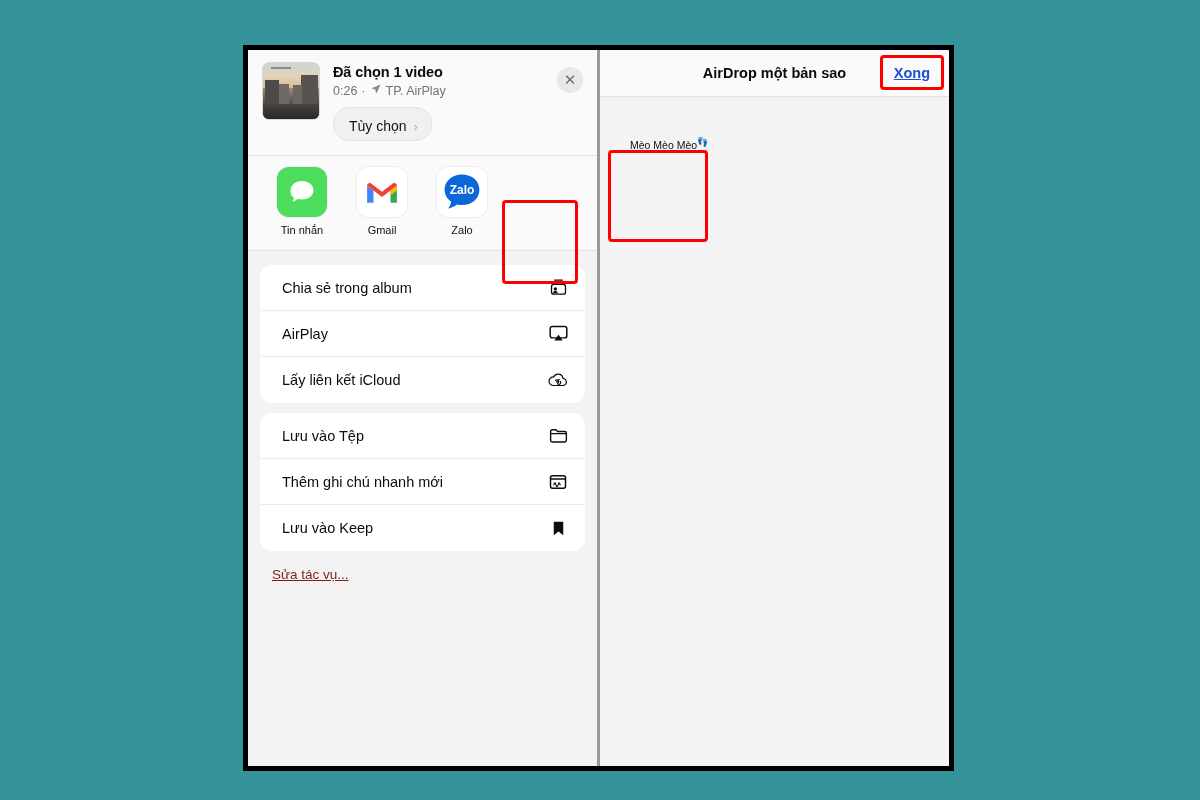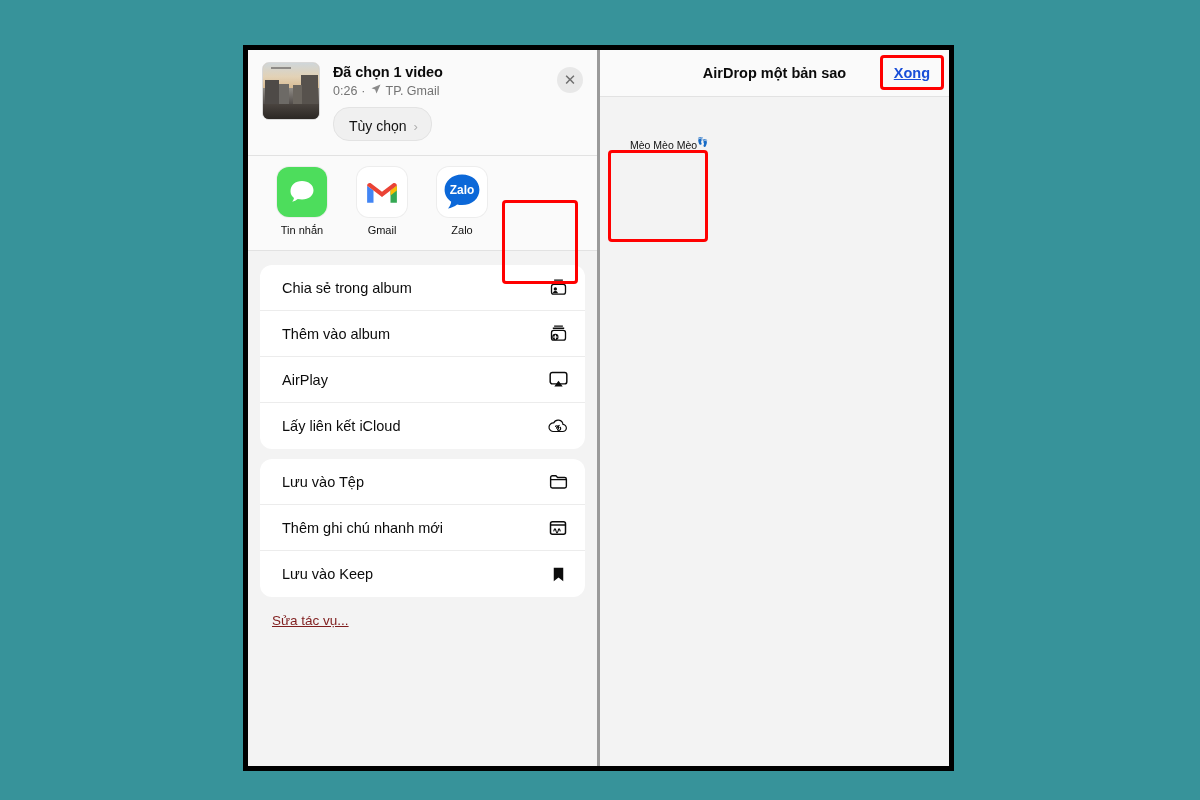--- a/index.html
+++ b/index.html
@@ -263,21 +263,21 @@
       <div id="share-texts">
         <div id="share-title">Đã chọn 1 video</div>
         <div id="share-sub">
           <span>0:26</span>
           <span>·</span>
           <span id="loc-icon">
             <svg width="12" height="12" viewBox="0 0 24 24" fill="currentColor" aria-hidden="true">
               <path d="M21 3 3 10.5l7.2 2.6L13 21 21 3z"></path>
             </svg>
           </span>
-          <span>TP. Gmail</span>
+          <span>TP. AirPlay</span>
         </div>
         <div id="options-button">
           <span>Tùy chọn</span>
           <span id="options-chevron">›</span>
         </div>
       </div>
 
       <div id="close-button">
         <span>✕</span>
       </div>
@@ -335,32 +335,20 @@
             <svg width="21" height="21" viewBox="0 0 24 24" fill="none" stroke="currentColor" stroke-width="1.5" aria-hidden="true">
               <path d="M7 3.5h10"></path>
                 <path d="M5.5 6h13"></path>
               <rect x="4" y="8.5" width="16" height="11" rx="2.5"></rect>
               <circle cx="8.4" cy="13.6" r="1.9" fill="currentColor" stroke="none"></circle>
               <path d="M5.4 18.6c.5-1.8 1.7-2.8 3-2.8s2.5 1 3 2.8z" fill="currentColor" stroke="none"></path>
             </svg>
           </span>
         </div>
 
-        <div class="action-row">
-          <span class="action-label">Thêm vào album</span>
-          <span class="action-icon">
-            <svg width="21" height="21" viewBox="0 0 24 24" fill="none" stroke="currentColor" stroke-width="1.5" aria-hidden="true">
-              <path d="M7 3.5h10"></path>
-                <path d="M5.5 6h13"></path>
-              <rect x="4" y="8.5" width="16" height="11" rx="2.5"></rect>
-              <circle cx="8.4" cy="16" r="3.6" fill="currentColor" stroke="none"></circle>
-              <path d="M8.4 14v4M6.4 16h4" stroke="#fff" stroke-width="1.3" stroke-linecap="round"></path>
-            </svg>
-          </span>
-        </div>
 
         <div class="action-row">
           <span class="action-label">AirPlay</span>
           <span class="action-icon">
             <svg width="21" height="21" viewBox="0 0 24 24" fill="none" stroke="currentColor" stroke-width="1.7" aria-hidden="true">
               <rect x="2.5" y="4" width="19" height="13" rx="2.5"></rect>
               <path d="M12 13.5 16.8 20H7.2z" fill="currentColor" stroke="none"></path>
             </svg>
           </span>
         </div>

